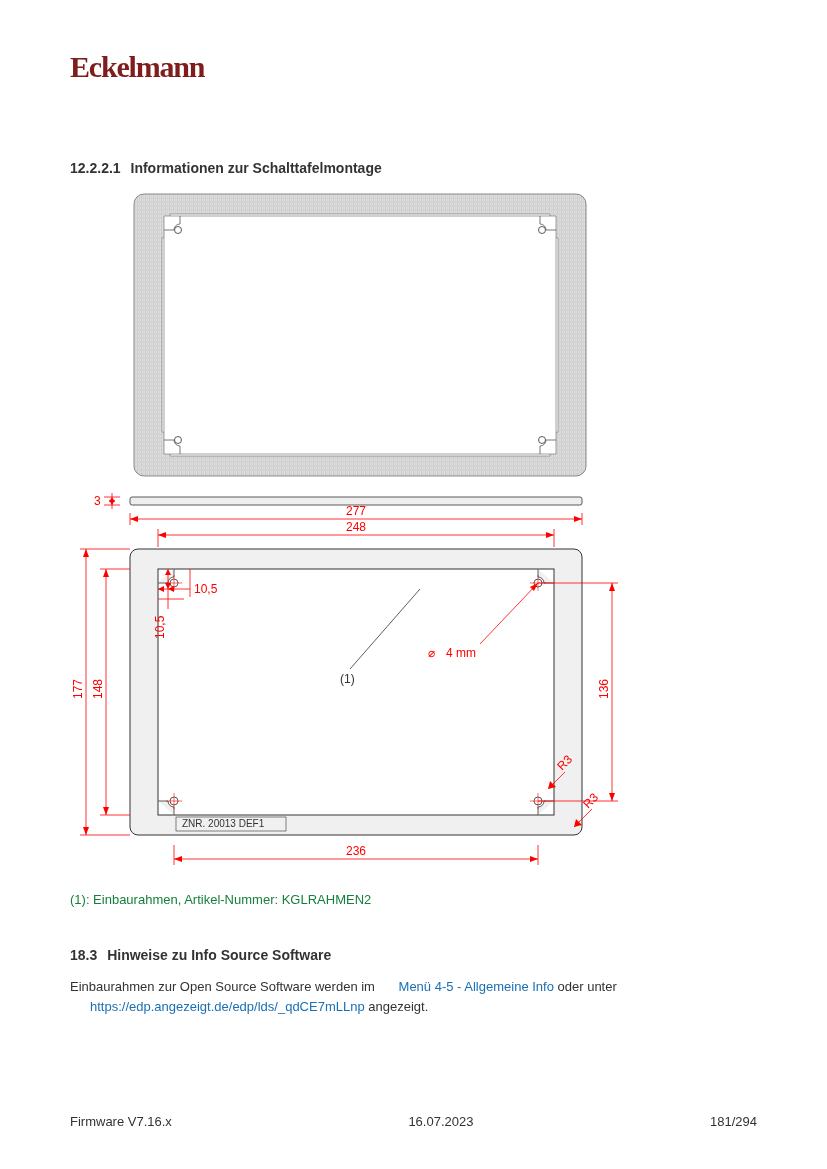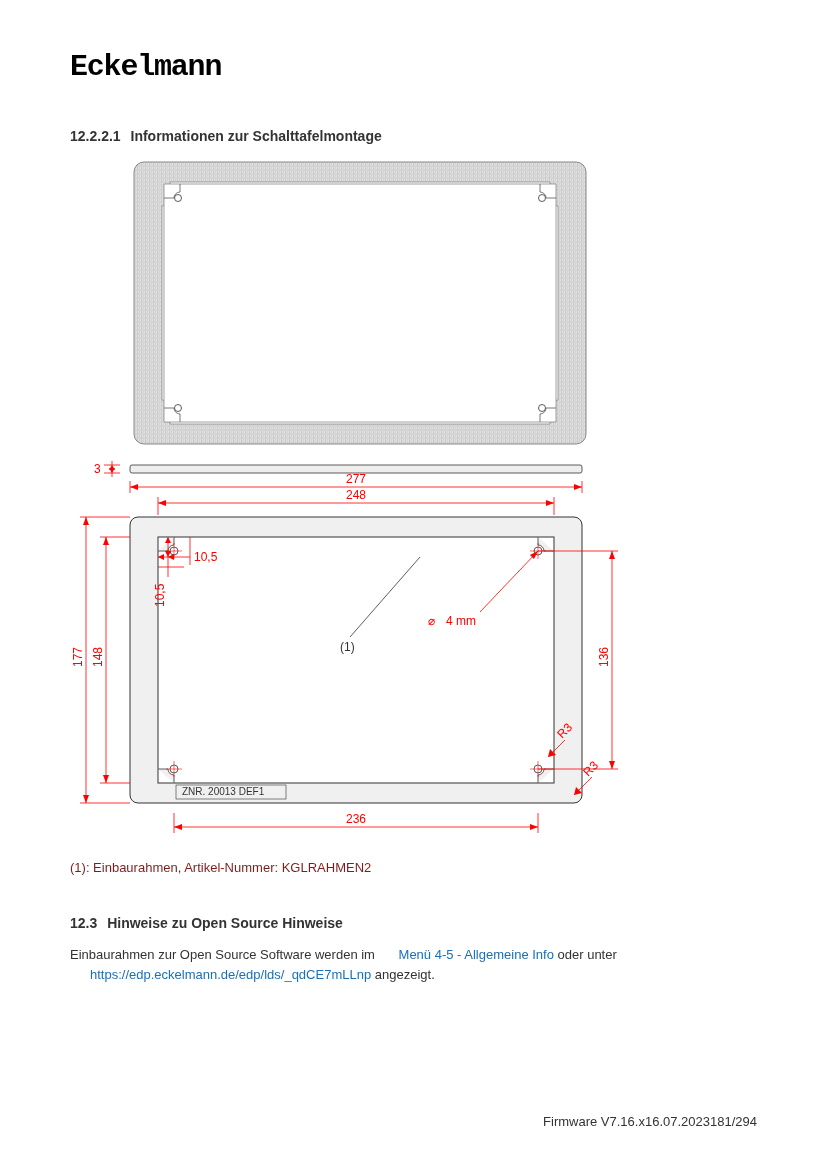--- a/index.html
+++ b/index.html
@@ -11,53 +11,53 @@
     height: 1169px;
     position: relative;
     background: #fff;
   }
   .page {
     padding: 50px 70px 40px 70px;
     height: 100%;
     position: relative;
   }
   .logo {
-    font-family: Liberation Mono, monospace;
+    font-family: Liberation Serif, serif;
     font-size: 30px;
     font-weight: 900;
     letter-spacing: -1.2px;
-    color: #000000;
-    margin-bottom: 44px;
+    color: #7f1d1d;
+    margin-bottom: 76px;
   }
   .heading {
     font-size: 14px;
     font-weight: bold;
     color: #333;
     margin-bottom: 14px;
   }
   .heading-num { margin-right: 6px; margin-top: 23px; }
   .figure-block { margin-left: 60px; margin-bottom: 6px; }
   .caption {
     font-size: 13px;
-    color: #7f1d1d;
+    color: #15803d;
     margin-bottom: 40px;
   }
   .section2-text {
     font-size: 13px;
     color: #333;
     line-height: 1.5;
   }
   .link { color: #1a6fb5; text-decoration: none; padding-left: 20px; }
   .footer {
     position: absolute;
     bottom: 40px;
     left: 70px;
     right: 70px;
     display: flex;
-    justify-content: flex-end;
+    justify-content: space-between;
     font-size: 13px;
     color: #333;
   }
   .dim-text { fill: #ff0000; font-size: 12px; font-family: Arial, sans-serif; }
   .dim-line { stroke: #ff0000; stroke-width: 0.8; fill: none; }
   .outline-thin { stroke: #555; stroke-width: 0.8; fill: none; }
   .frame-body { fill: #f0f0f0; stroke: #333; stroke-width: 1; }
   .screw-hole { fill: #fff; stroke: #333; stroke-width: 0.8; }
   .anno-text { fill: #333; font-size: 12px; font-family: Arial, sans-serif; }
   .anno-text-sm { fill: #333; font-size: 10px; font-family: Arial, sans-serif; }
@@ -246,26 +246,26 @@
         <polygon points="44,0 52,-3 52,3" fill="#ff0000"></polygon>
         <polygon points="408,0 400,-3 400,3" fill="#ff0000"></polygon>
         <text x="216" y="-4" class="dim-text">236</text>
       </g>
     </svg>
   </div>
 
   <div class="caption">(1): Einbaurahmen, Artikel-Nummer: KGLRAHMEN2</div>
 
   <div class="heading">
-    <span class="heading-num">12.3</span>
-    <span>Hinweise zu Open Source Hinweise</span>
+    <span class="heading-num">18.3</span>
+    <span>Hinweise zu Info Source Software</span>
   </div>
 
   <p class="section2-text">
-    <span>Einbaurahmen zur Open Source Software werden im </span><a class="link">Menü 4-5 - Allgemeine Info</a><span> oder unter </span><a class="link">https://edp.eckelmann.de/edp/lds/_qdCE7mLLnp</a><span> angezeigt.</span>
+    <span>Einbaurahmen zur Open Source Software werden im </span><a class="link">Menü 4-5 - Allgemeine Info</a><span> oder unter </span><a class="link">https://edp.angezeigt.de/edp/lds/_qdCE7mLLnp</a><span> angezeigt.</span>
   </p>
 
   <div class="footer">
     <span>Firmware V7.16.x</span>
     <span>16.07.2023</span>
     <span>181/294</span>
   </div>
 </div>
 
 </body></html>

